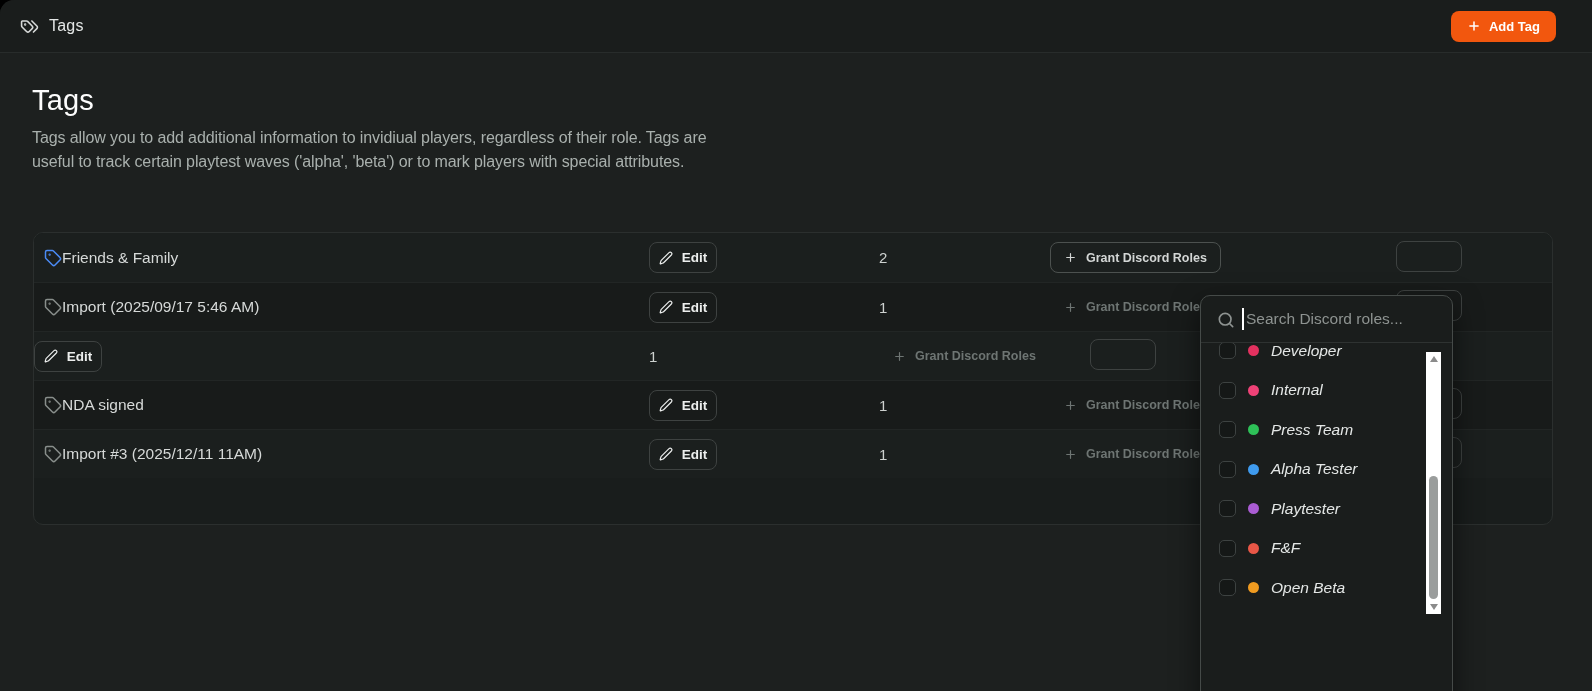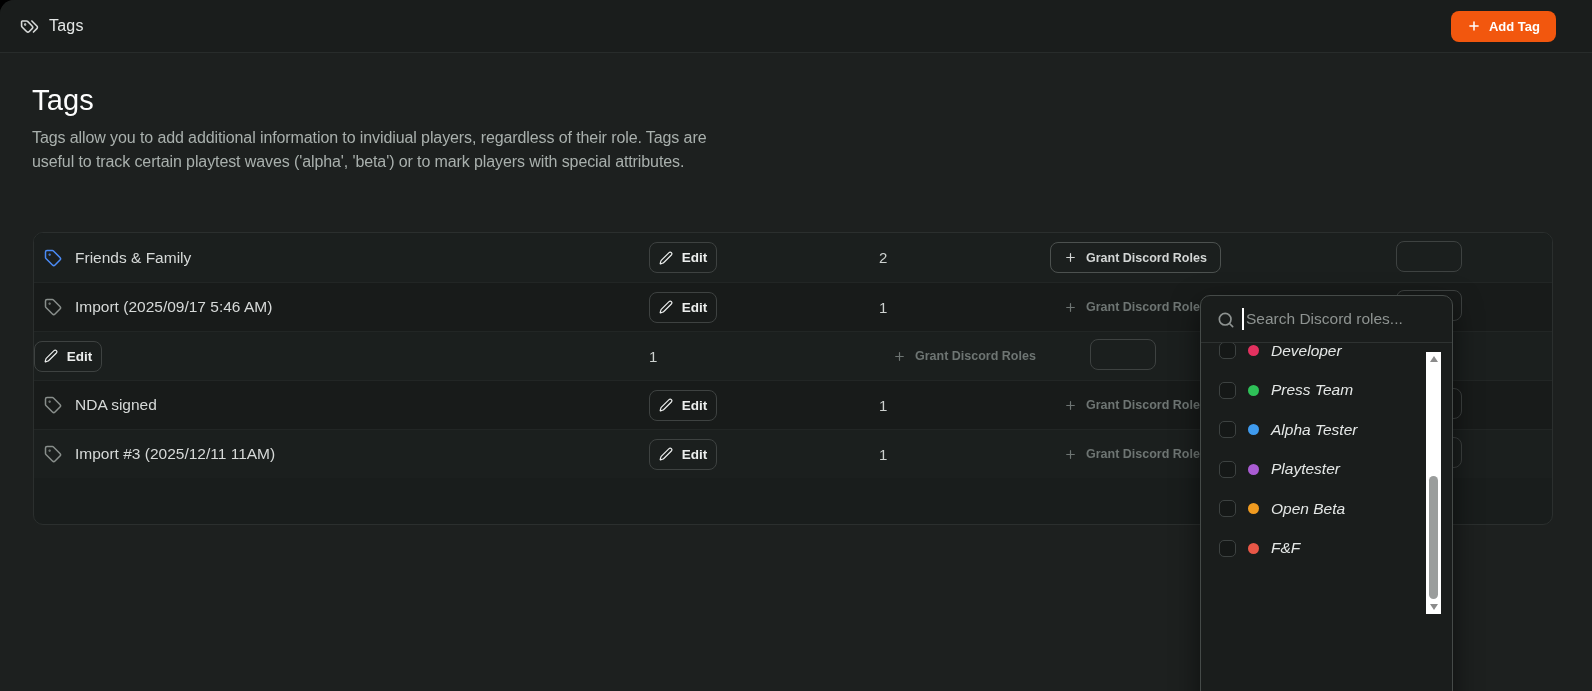--- a/index.html
+++ b/index.html
@@ -46,21 +46,21 @@
     display:grid; grid-template-columns:615px 230px 171px 306px 1fr;
     align-items:center;
   }
   .thead { height:48px; border-bottom:1px solid #272b2a; }
   .th { color:#b7bcba; font-size:15px; font-weight:400; }
   .th-tag { padding-left:10px; }
   .trow { height:49px; }
   .trow + .trow { border-top:1px solid #222625; }
   .trow:nth-child(odd) { background:#1b1f1e; }
   .trow:nth-child(even) { background:#181b1a; }
-  .cell-name { display:flex; align-items:flex-end; gap:13px; padding-left:10px; }
+  .cell-name { display:flex; align-items:flex-end; padding-left:10px; }
   .tag-name { color:#d6d9d8; font-size:15.5px; }
   .cell-players { color:#ced2d0; font-size:15px; }
 
   .btn-edit {
     display:flex; align-items:center; gap:9px;
     height:31px; width:68px; justify-content:center;
     background:transparent; border:1px solid #3e4241; border-radius:8px;
     color:#eceeed; font-size:13.5px; font-weight:700;
     font-family:"Liberation Sans", sans-serif; cursor:pointer;
   }
@@ -350,42 +350,47 @@
     </div>
 
     <div class="role-list">
       <div class="role-item clipped">
         <span class="role-checkbox"></span>
         <span class="role-dot" style="background-color: rgb(227, 49, 95);"></span>
         <span class="role-label">Developer</span>
       </div>
       <div class="role-item">
         <span class="role-checkbox"></span>
+        <span class="role-dot" style="background-color: rgb(239, 66, 119);"></span>
+        <span class="role-label">Internal</span>
+      </div>
+      <div class="role-item">
+        <span class="role-checkbox"></span>
         <span class="role-dot" style="background-color: rgb(46, 193, 88);"></span>
         <span class="role-label">Press Team</span>
       </div>
       <div class="role-item">
         <span class="role-checkbox"></span>
         <span class="role-dot" style="background-color: rgb(63, 155, 239);"></span>
         <span class="role-label">Alpha Tester</span>
       </div>
       <div class="role-item">
         <span class="role-checkbox"></span>
         <span class="role-dot" style="background-color: rgb(170, 92, 211);"></span>
         <span class="role-label">Playtester</span>
       </div>
       <div class="role-item">
         <span class="role-checkbox"></span>
+        <span class="role-dot" style="background-color: rgb(233, 87, 71);"></span>
+        <span class="role-label">F&amp;F</span>
+      </div>
+      <div class="role-item">
+        <span class="role-checkbox"></span>
         <span class="role-dot" style="background-color: rgb(240, 155, 32);"></span>
         <span class="role-label">Open Beta</span>
-      </div>
-      <div class="role-item">
-        <span class="role-checkbox"></span>
-        <span class="role-dot" style="background-color: rgb(233, 87, 71);"></span>
-        <span class="role-label">F&amp;F</span>
       </div>
     </div>
 
     <div class="dd-scrollbar">
       <div class="scroll-arrow up">
           <span class="tri-up"></span>
         </div>
       <div class="scroll-thumb"></div>
       <div class="scroll-arrow down">
           <span class="tri-down"></span>

